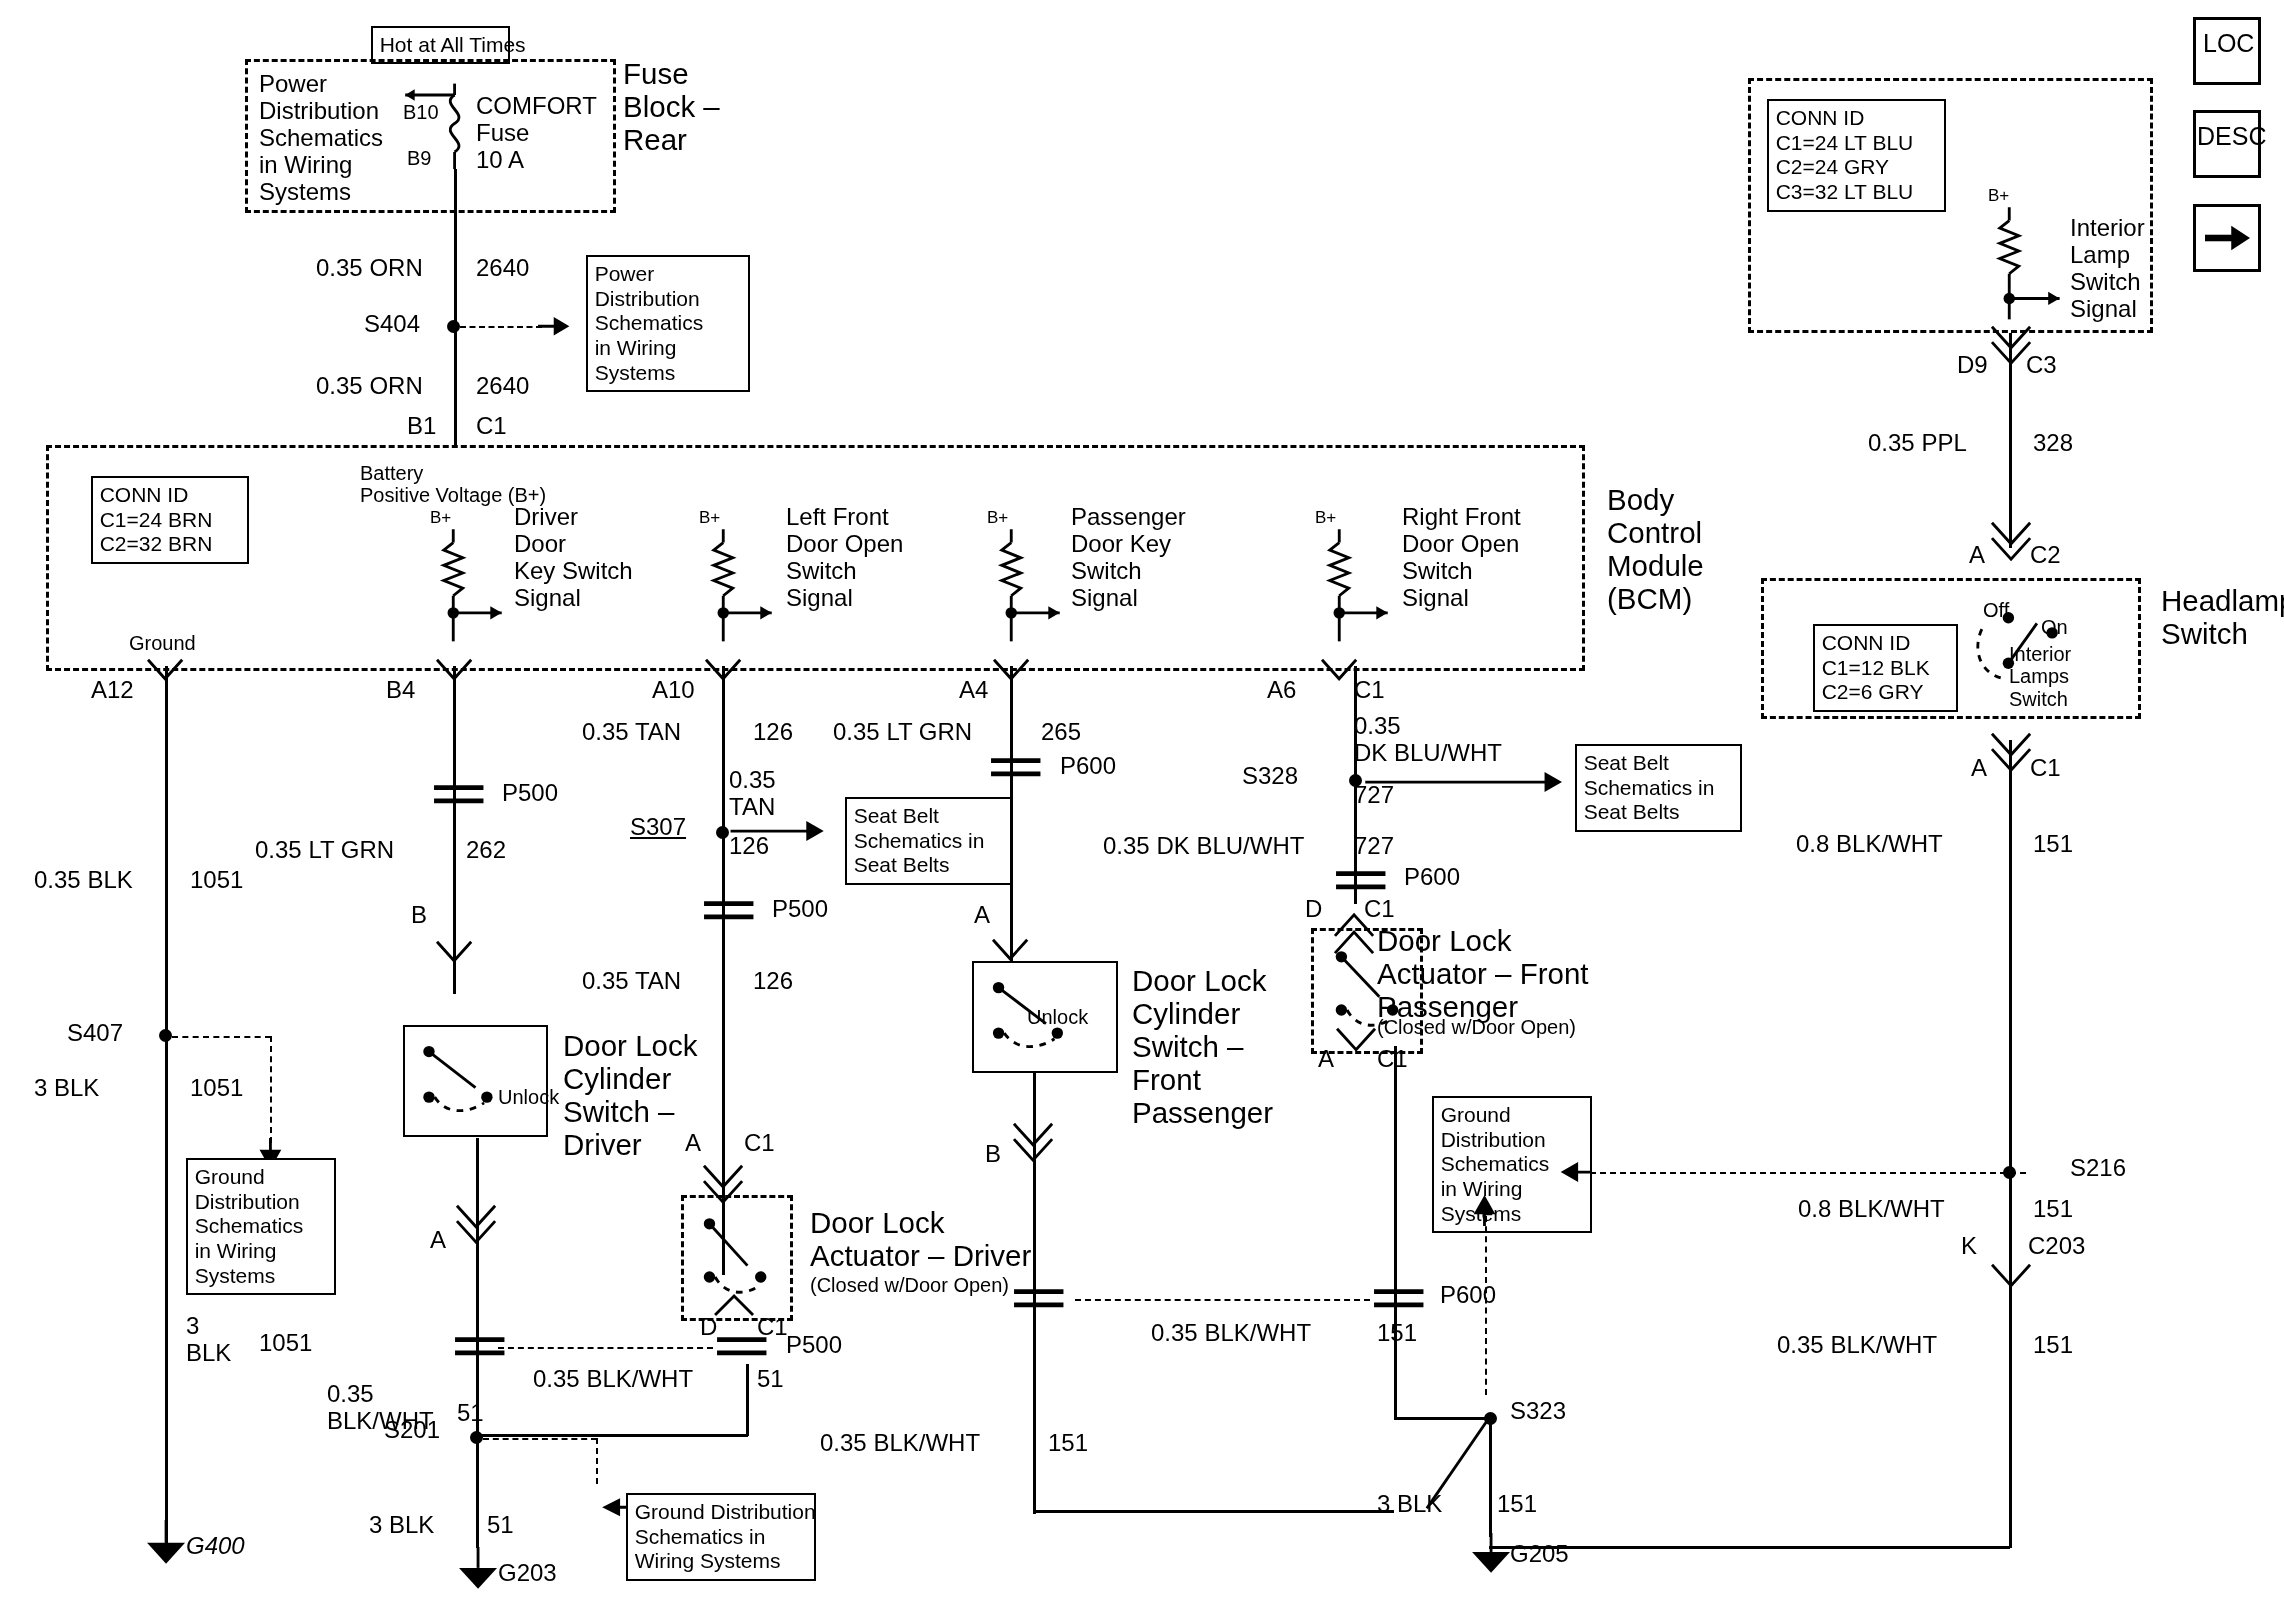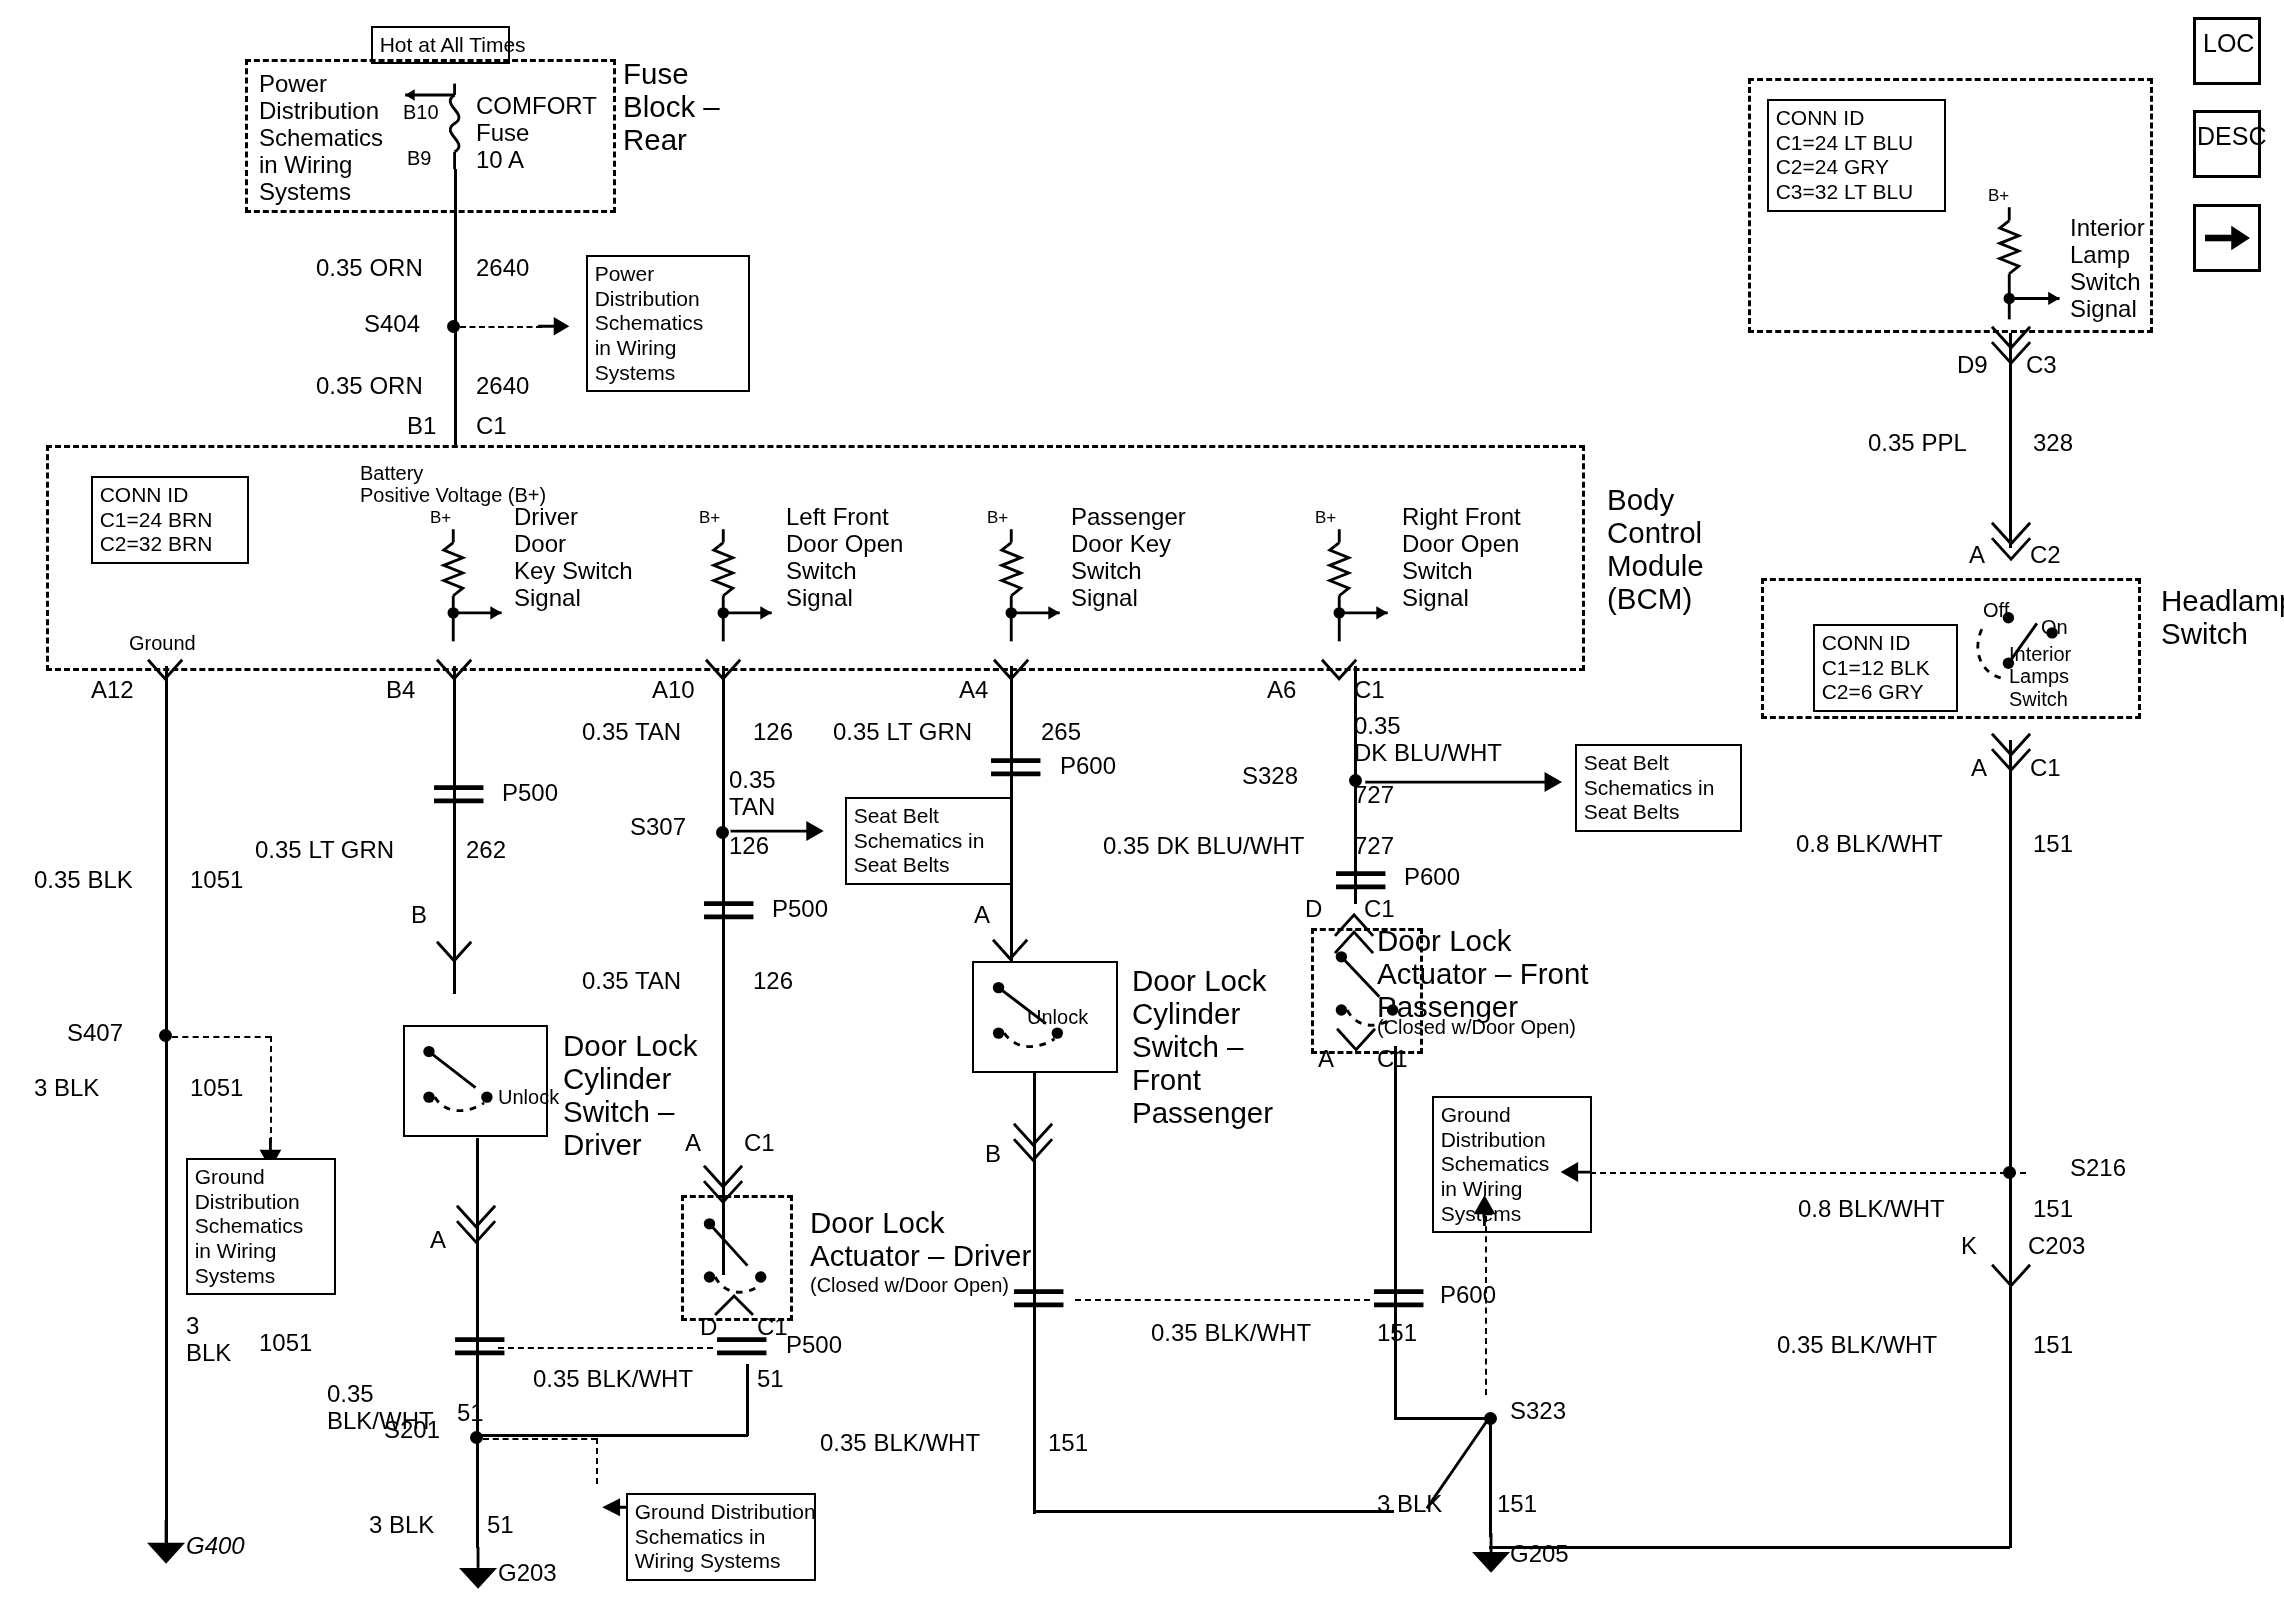--- a/index.html
+++ b/index.html
@@ -246,21 +246,21 @@
     <path d="M44 22 L84 22 L64 44 Z" fill="#000"></path>
   </svg>
   <div class="lbl" style="left:498px;top:1560px;">G203</div>
 
   <div class="vline" style="left:722px;top:666px;height:609px;"></div>
   <div class="lbl" style="left:582px;top:719px;">0.35 TAN</div>
   <div class="lbl" style="left:753px;top:719px;">126</div>
   <div class="lbl" style="left:729px;top:767px;">0.35
 TAN</div>
   <div class="dot" style="left:716px;top:826px;"></div>
-  <div class="lbl" style="left:630px;top:814px;">S307</div>
+  <div class="lbl" style="left:630px;top:814px;text-decoration:underline;">S307</div>
   <svg style="left:730px;top:816px;" width="114" height="32" viewBox="0 0 120 34">
       <path d="M0 16 L96 16 M96 16 L82 8 L82 24 Z" stroke="#000" stroke-width="3" fill="#000"></path>
     </svg>
   <div class="lbl" style="left:729px;top:833px;">126</div>
   <div class="txtbox" style="left:845px;top:797px;width:167px;">Seat Belt
 Schematics in
 Seat Belts</div>
 
   <svg style="left:700px;top:894px;" width="67" height="38" viewBox="0 0 70 40">
     <path d="M4 10 L56 10 M4 24 L56 24" stroke="#000" stroke-width="5"></path>

